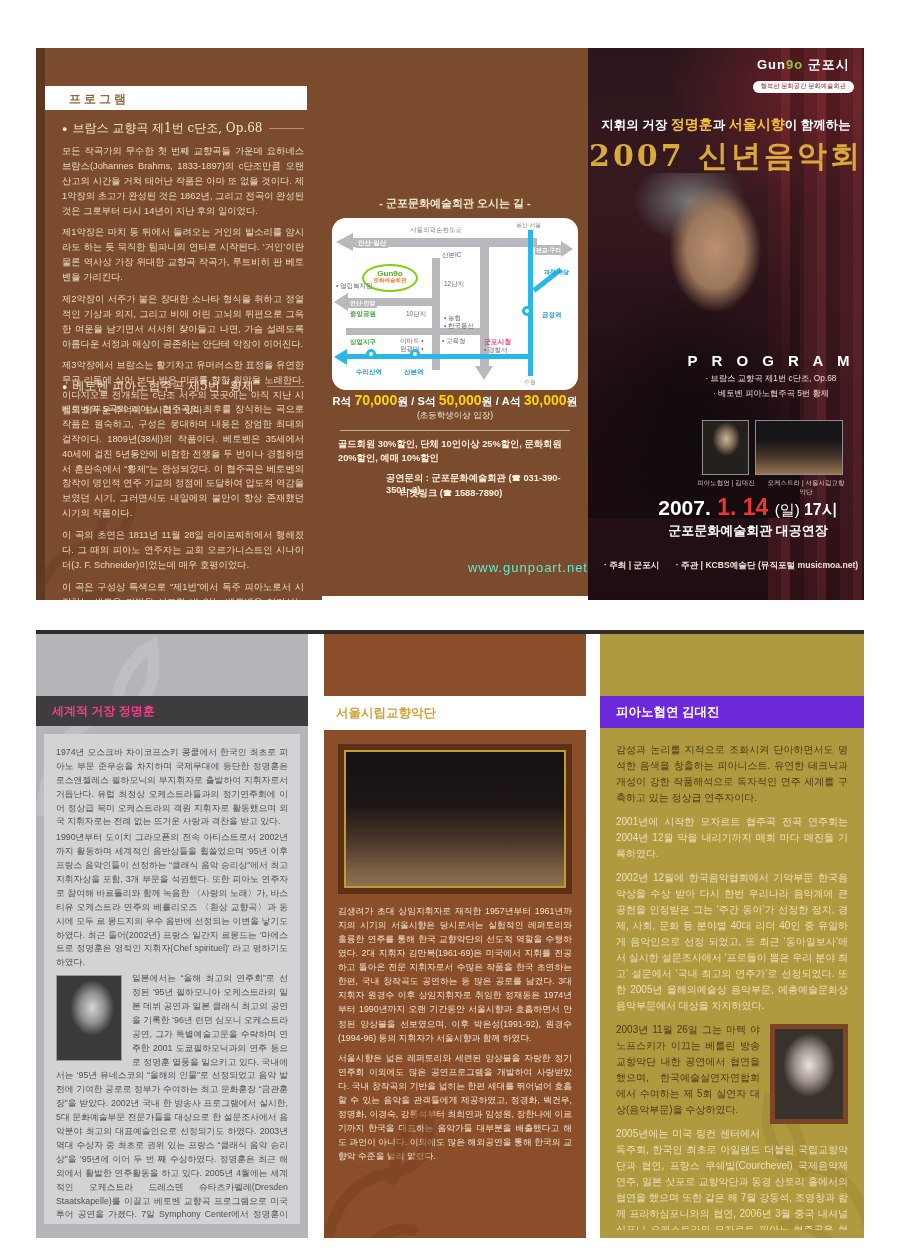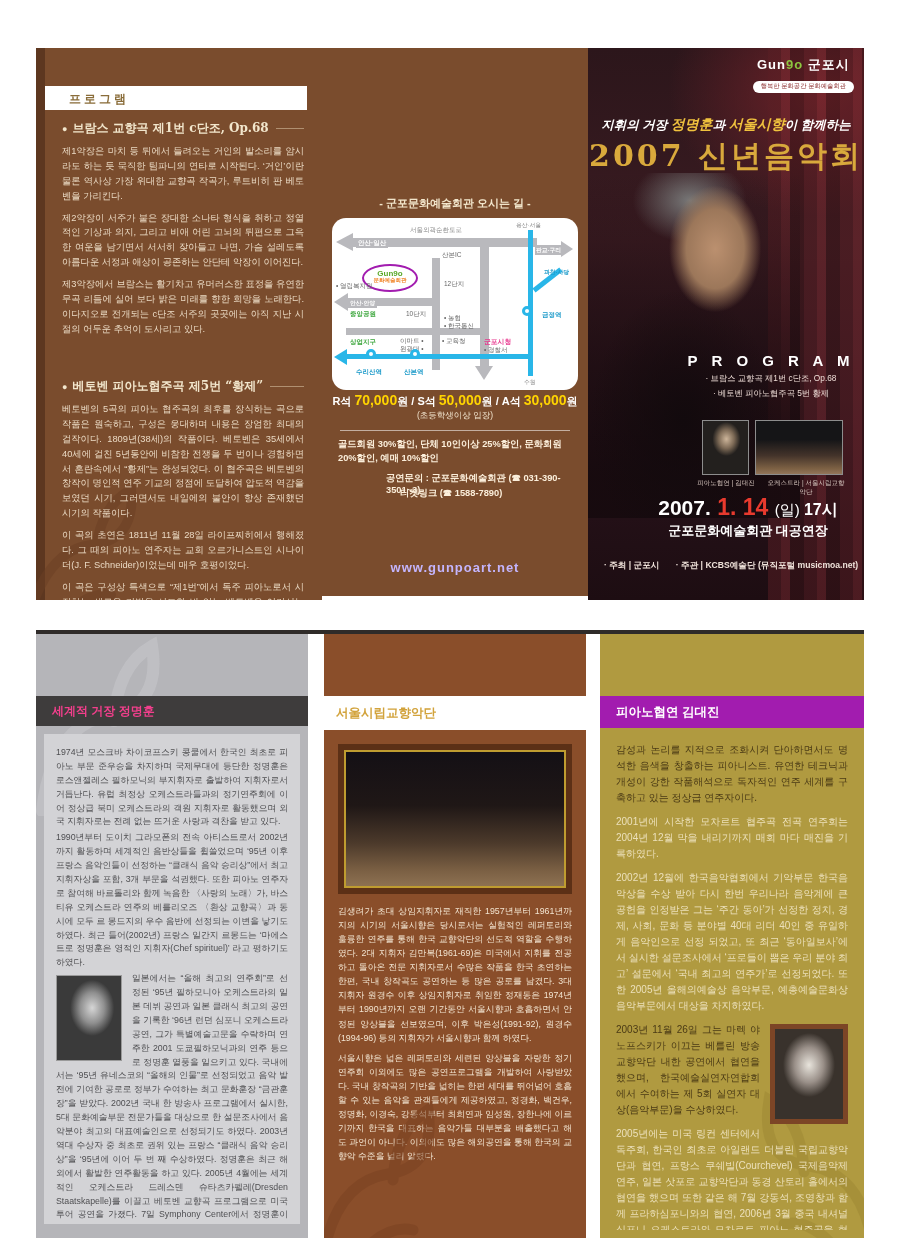--- a/index.html
+++ b/index.html
@@ -16,62 +16,62 @@
                              linear-gradient(180deg,#2c161b 0%,#3a1b21 35%,#27121a 75%,#1d0d12 100%); }
   .curtain { position:absolute; right:0; top:0; width:96px; height:100%; opacity:.5;
              background: repeating-linear-gradient(90deg,#5a1e24 0 13px,#7c2a31 13px 22px,#3c1418 22px 36px); }
 
   .program-strip { position:absolute; left:9px; top:38px; width:262px; height:24px; background:#ffffff; }
   .program-strip span { display:block; padding:5px 0 0 24px; color:#8a6d3a; font-weight:bold;
                         font-size:12px; letter-spacing:3px; }
   .pg-section { position:absolute; left:26px; width:242px; }
   .pg-title-row { display:flex; align-items:center; color:#f2e6cc; }
   .pg-bullet { font-size:9px; margin-right:5px; color:#f2e6cc; }
-  .pg-title { font-family:"DejaVu Serif", serif; font-size:12px; font-weight:bold; white-space:nowrap;text-align:right; }
+  .pg-title { font-family:"DejaVu Serif", serif; font-size:12px; font-weight:normal; white-space:nowrap;text-align:right; }
   .pg-rule { flex:1; border-top:1px solid rgba(220,200,170,.55); margin-left:7px; }
   .pg-body p { margin-top:7px; font-size:9.3px; line-height:1.6; color:#ead9c3; text-align:justify; }
   .swirl-brown { position:absolute; left:-20px; bottom:-30px; opacity:.5; }
 
   .map-title { position:absolute; top:148px; left:0; width:100%; text-align:center;
                color:#f2e6cc; font-weight:bold; font-size:11px; }
   .map-box { position:absolute; top:170px; left:10px; width:246px; height:172px; background:#fff;
              border-radius:14px; overflow:hidden; }
   .road { position:absolute; background:#b9b9bd; }
   .tri  { position:absolute; width:0; height:0; }
   .rail { position:absolute; background:#29b6e8; }
   .stn  { position:absolute; width:10px; height:10px; border:3px solid #29b6e8; border-radius:50%; background:#fff; }
   .ml   { position:absolute; font-size:6.5px; color:#666; white-space:nowrap; }
   .ml.green { color:#3aa53a; font-weight:bold; }
   .ml.pink  { color:#e8388e; font-weight:bold; }
   .ml.blue  { color:#1798c8; font-weight:bold; }
   .ml.onroad{ color:#fff; font-weight:bold; }
-  .venue-oval { position:absolute; top:46px; left:30px; width:56px; height:28px; border:2px solid #a21caf;
+  .venue-oval { position:absolute; top:46px; left:30px; width:56px; height:28px; border:2px solid #84cc16;
                 border-radius:50%; background:#fff; text-align:center; line-height:1; padding-top:4px; }
   .venue-oval .en { font-size:8px; font-weight:bold; color:#5aa82a; display:block; }
   .venue-oval .ko { font-size:5.5px; font-weight:bold; color:#f08020; display:block; }
 
   .price-row { position:absolute; top:344px; width:100%; text-align:center; color:#fff;
                font-weight:bold; font-size:11px; }
   .price-row .num { color:#ffd400; font-size:14px; }
   .admission { position:absolute; top:362px; width:100%; text-align:center; color:#f0e2cc; font-size:8.5px; }
   .mid-divider { position:absolute; top:382px; left:18px; right:18px; border-top:1px solid rgba(255,255,255,.55); }
   .discounts { position:absolute; top:390px; left:16px; right:14px; color:#fbeeda; font-size:9.3px;
                line-height:1.5; font-weight:bold; }
   .inquiry1 { position:absolute; top:424px; left:16px; right:10px; color:#fbeeda; font-size:9.3px; font-weight:bold;margin-left:48px; }
   .inquiry2 { position:absolute; top:439px; left:78px; color:#fbeeda; font-size:9.3px; font-weight:bold; }
-  .website { position:absolute; top:512px; width:100%; text-align:center; color:#c4b5fd; font-weight:bold;
+  .website { position:absolute; top:512px; width:100%; text-align:right; color:#5eead4; font-weight:normal;
              font-size:13px; letter-spacing:1px; }
 
   .gunpo-logo { position:absolute; top:8px; right:10px; text-align:center; }
   .gunpo-logo .line1 { font-size:13px; font-weight:bold; color:#fff; letter-spacing:1px; }
   .gunpo-logo .line1 .g9 { color:#8dc63f; }
   .gunpo-logo .pill { margin-top:3px; background:#fff; border-radius:8px; font-size:6.3px;
                       color:#8a2a2a; padding:1.5px 8px; display:inline-block; }
   .cover-subtitle { position:absolute; top:68px; left:6px; right:6px; text-align:center; color:#fff;
-                    font-size:12.5px; font-weight:bold;font-style:italic; }
+                    font-size:12.5px; font-weight:bold; }
   .cover-subtitle .hl { color:#f0c23e; font-size:14px; }
   .cover-title { position:absolute; top:88px; left:0; right:0; text-align:center; color:#d9a93c;
                  font-family:"DejaVu Serif", serif; font-size:30px; font-weight:bold; letter-spacing:3px; }
   .conductor-photo { position:absolute; left:0; top:125px; width:212px; height:345px;
     background:
       radial-gradient(64px 88px at 60% 22%, #bb906f 0%, #9c775a 45%, rgba(70,45,38,0) 72%),
       radial-gradient(95px 70px at 48% 8%, #777777 0%, rgba(100,100,100,0) 60%),
       radial-gradient(120px 170px at 45% 72%, #120a0d 0%, rgba(22,12,14,0) 78%),
       linear-gradient(180deg, rgba(30,14,18,0) 0%, rgba(22,10,14,.92) 88%); }
   .program-block { position:absolute; top:304px; right:4px; width:178px; text-align:center; }
@@ -116,21 +116,21 @@
                     font-weight:bold; font-size:12.5px; }
   .bm-content { position:absolute; top:96px; left:0; right:0; bottom:0; background:#8a4e2a; overflow:hidden; }
   .orch-frame { margin:14px 14px 10px; height:150px; border:6px solid #5c3016; background:#bf9c30; padding:2px; }
   .orch-photo { width:100%; height:100%;
     background: linear-gradient(180deg,#141015 0%,#1f1716 40%,#4c3a2b 68%,#7a5f43 88%,#8d7152 100%); }
   .bm-content p { padding:0 14px; font-size:8.8px; line-height:1.6; color:#f2e4d0; text-align:justify;
                   margin-bottom:6px; }
   .swirl-darkbrown { position:absolute; left:-16px; bottom:-24px; opacity:.55; }
 
   .back-right { position:absolute; left:564px; top:4px; width:264px; height:604px; background:#b09a40; overflow:hidden; }
-  .br-header { position:absolute; top:62px; left:0; width:100%; height:32px; background:#a21caf; }
+  .br-header { position:absolute; top:62px; left:0; width:100%; height:32px; background:#6d28d9; }
   .br-header span { display:block; line-height:32px; padding-left:16px; color:#fff;
                     font-weight:bold; font-size:12.5px; }
   .br-content { position:absolute; top:108px; left:16px; right:16px; bottom:8px; overflow:hidden; }
   .br-content p { font-size:10px; line-height:1.6; text-align:justify; margin-bottom:8px; }
   .tone-dark  { color:#4a3a15; }
   .tone-light { color:#ece0ba; }
   .portrait-sepia { float:right; width:78px; height:100px; margin:2px 0 4px 10px; border:5px solid #7c4526;
     background: radial-gradient(26px 32px at 50% 40%, #e8e4dc 0%, #9a9089 55%, #39322c 100%); }
   .swirl-olive { position:absolute; right:-20px; bottom:-20px; opacity:.5; }
 </style>
@@ -148,20 +148,21 @@
       <span>프로그램</span>
     </div>
 
     <div class="pg-section" style="top:72px;">
       <div class="pg-title-row">
         <span class="pg-bullet">●</span>
         <span class="pg-title">브람스 교향곡 제1번 c단조, Op.68</span>
         <span class="pg-rule"></span>
       </div>
       <div class="pg-body">
+        <p>모든 작곡가의 무수한 첫 번째 교향곡들 가운데 요하네스 브람스(Johannes Brahms, 1833-1897)의 c단조만큼 오랜 산고의 시간을 거쳐 태어난 작품은 아마 또 없을 것이다. 제1악장의 초고가 완성된 것은 1862년, 그리고 전곡이 완성된 것은 그로부터 다시 14년이 지난 후의 일이었다.</p>
         <p>제1악장은 마치 등 뒤에서 들려오는 거인의 발소리를 암시라도 하는 듯 묵직한 팀파니의 연타로 시작된다. ‘거인’이란 물론 역사상 가장 위대한 교향곡 작곡가, 루트비히 판 베토벤을 가리킨다.</p>
         <p>제2악장이 서주가 붙은 장대한 소나타 형식을 취하고 정열적인 기상과 의지, 그리고 비애 어린 고뇌의 뒤편으로 그윽한 여운을 남기면서 서서히 잦아들고 나면, 가슴 설레도록 아름다운 서정과 애상이 공존하는 안단테 악장이 이어진다.</p>
         <p>제3악장에서 브람스는 활기차고 유머러스한 표정을 유연한 무곡 리듬에 실어 보다 밝은 미래를 향한 희망을 노래한다. 이다지오로 전개되는 c단조 서주의 곳곳에는 아직 지난 시절의 어두운 추억이 도사리고 있다.</p>
       </div>
     </div>
 
     <div class="pg-section" style="top:330px;">
       <div class="pg-title-row">
         <span class="pg-bullet">●</span>
         <span class="pg-title">베토벤 피아노협주곡 제5번 “황제”</span>

